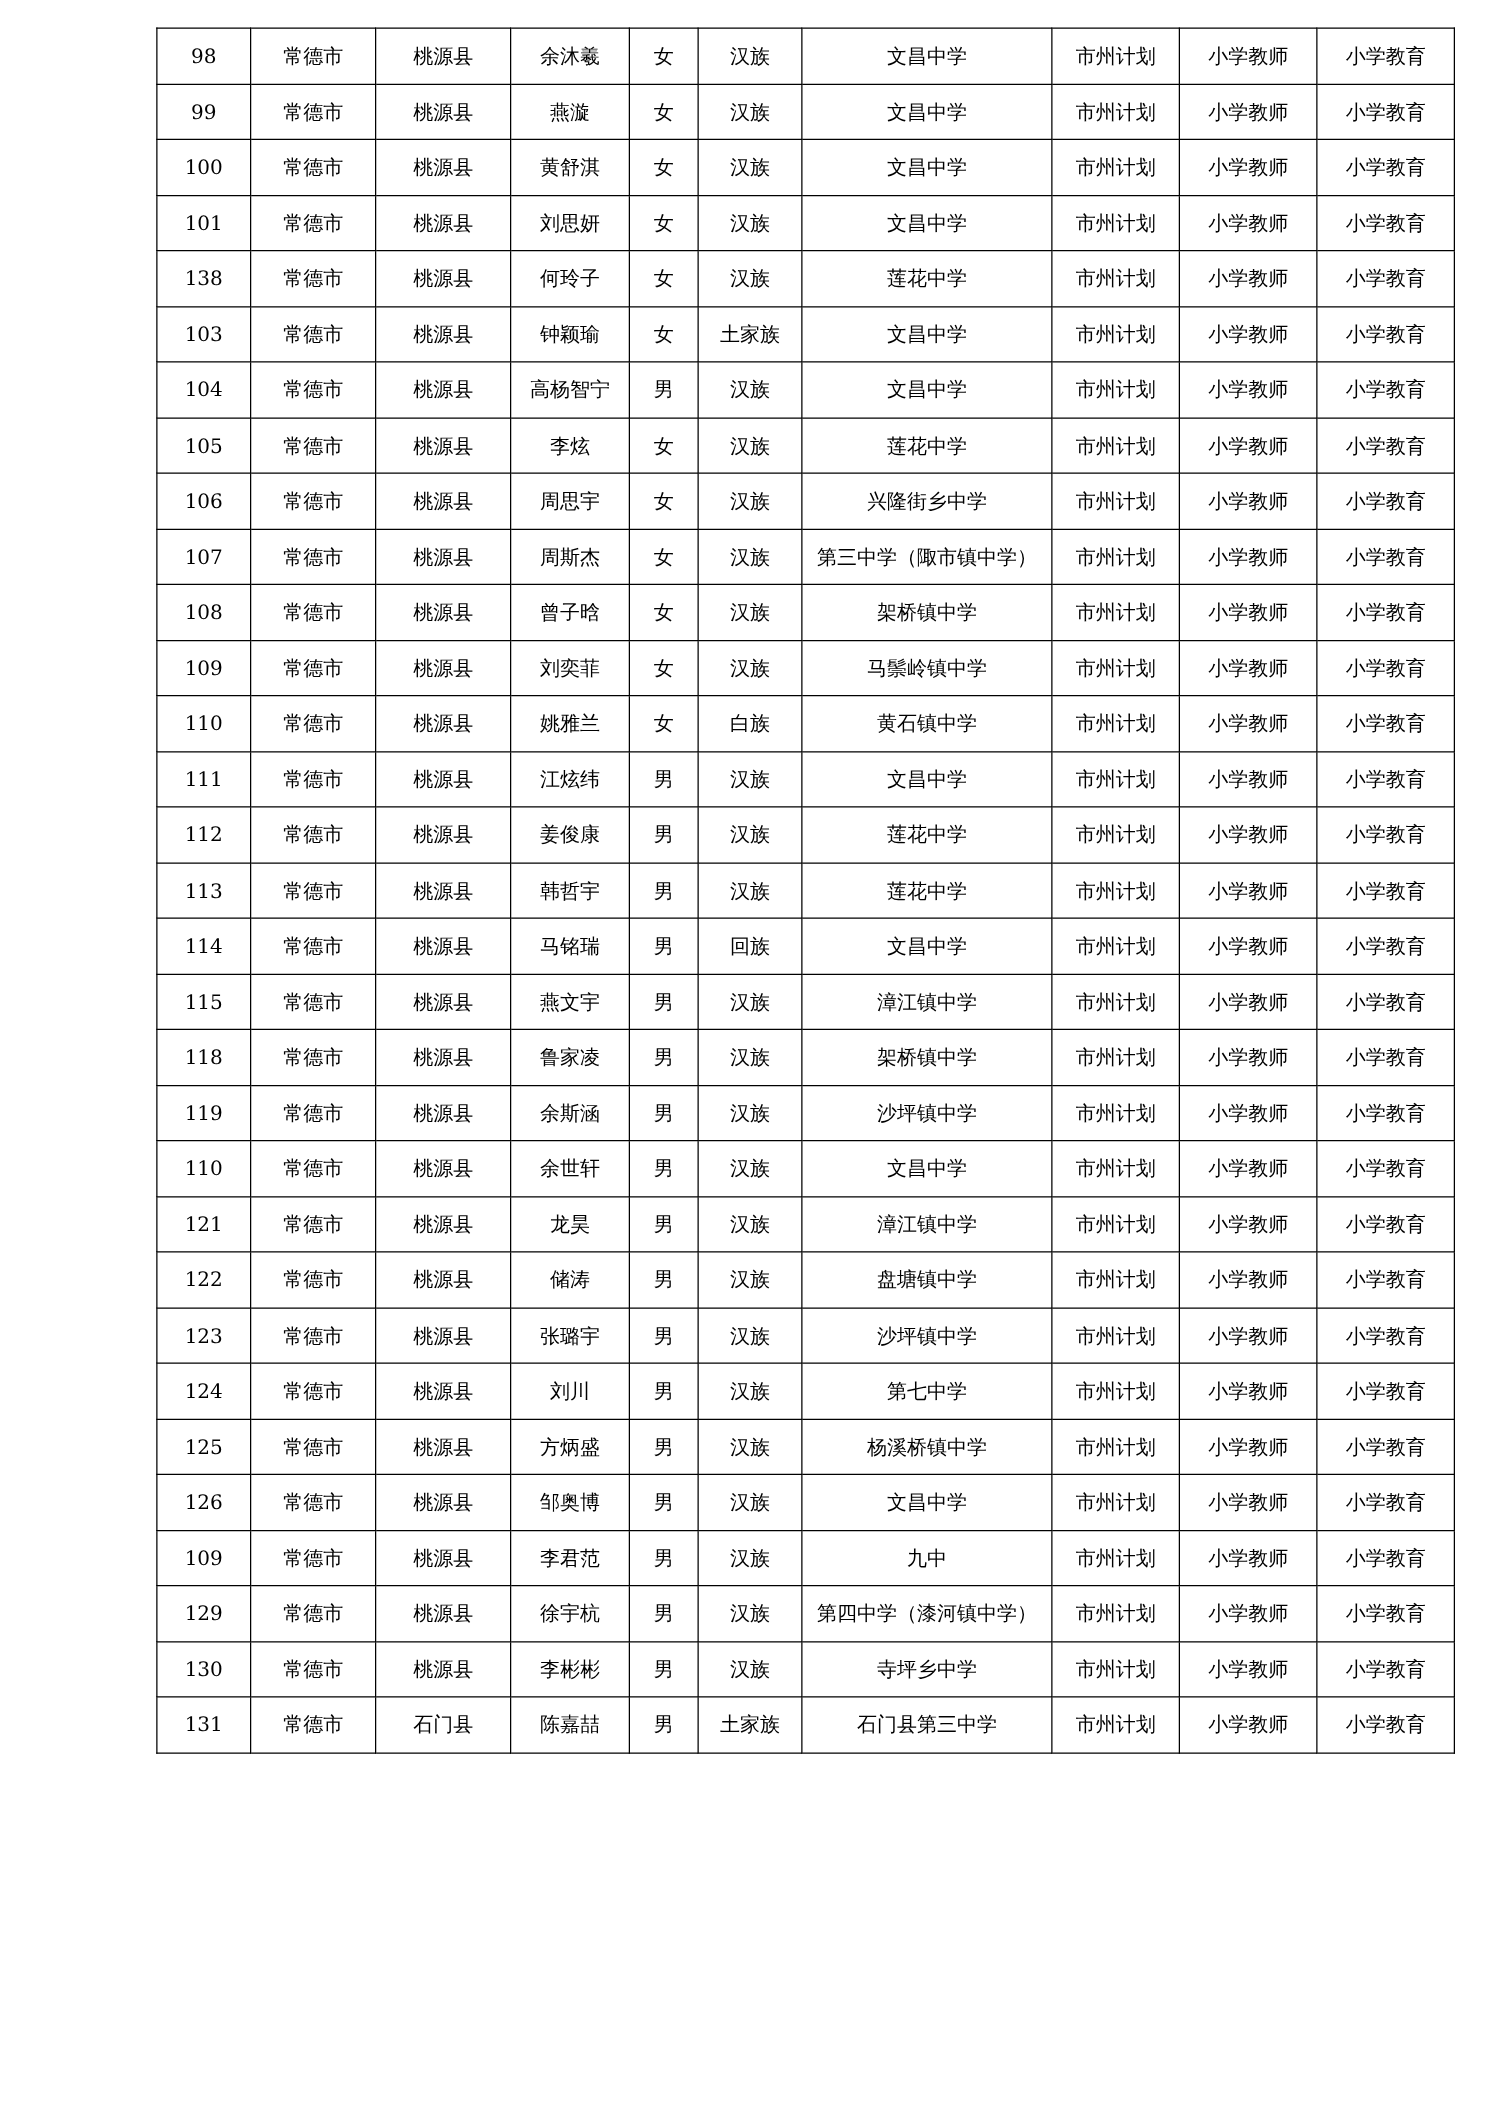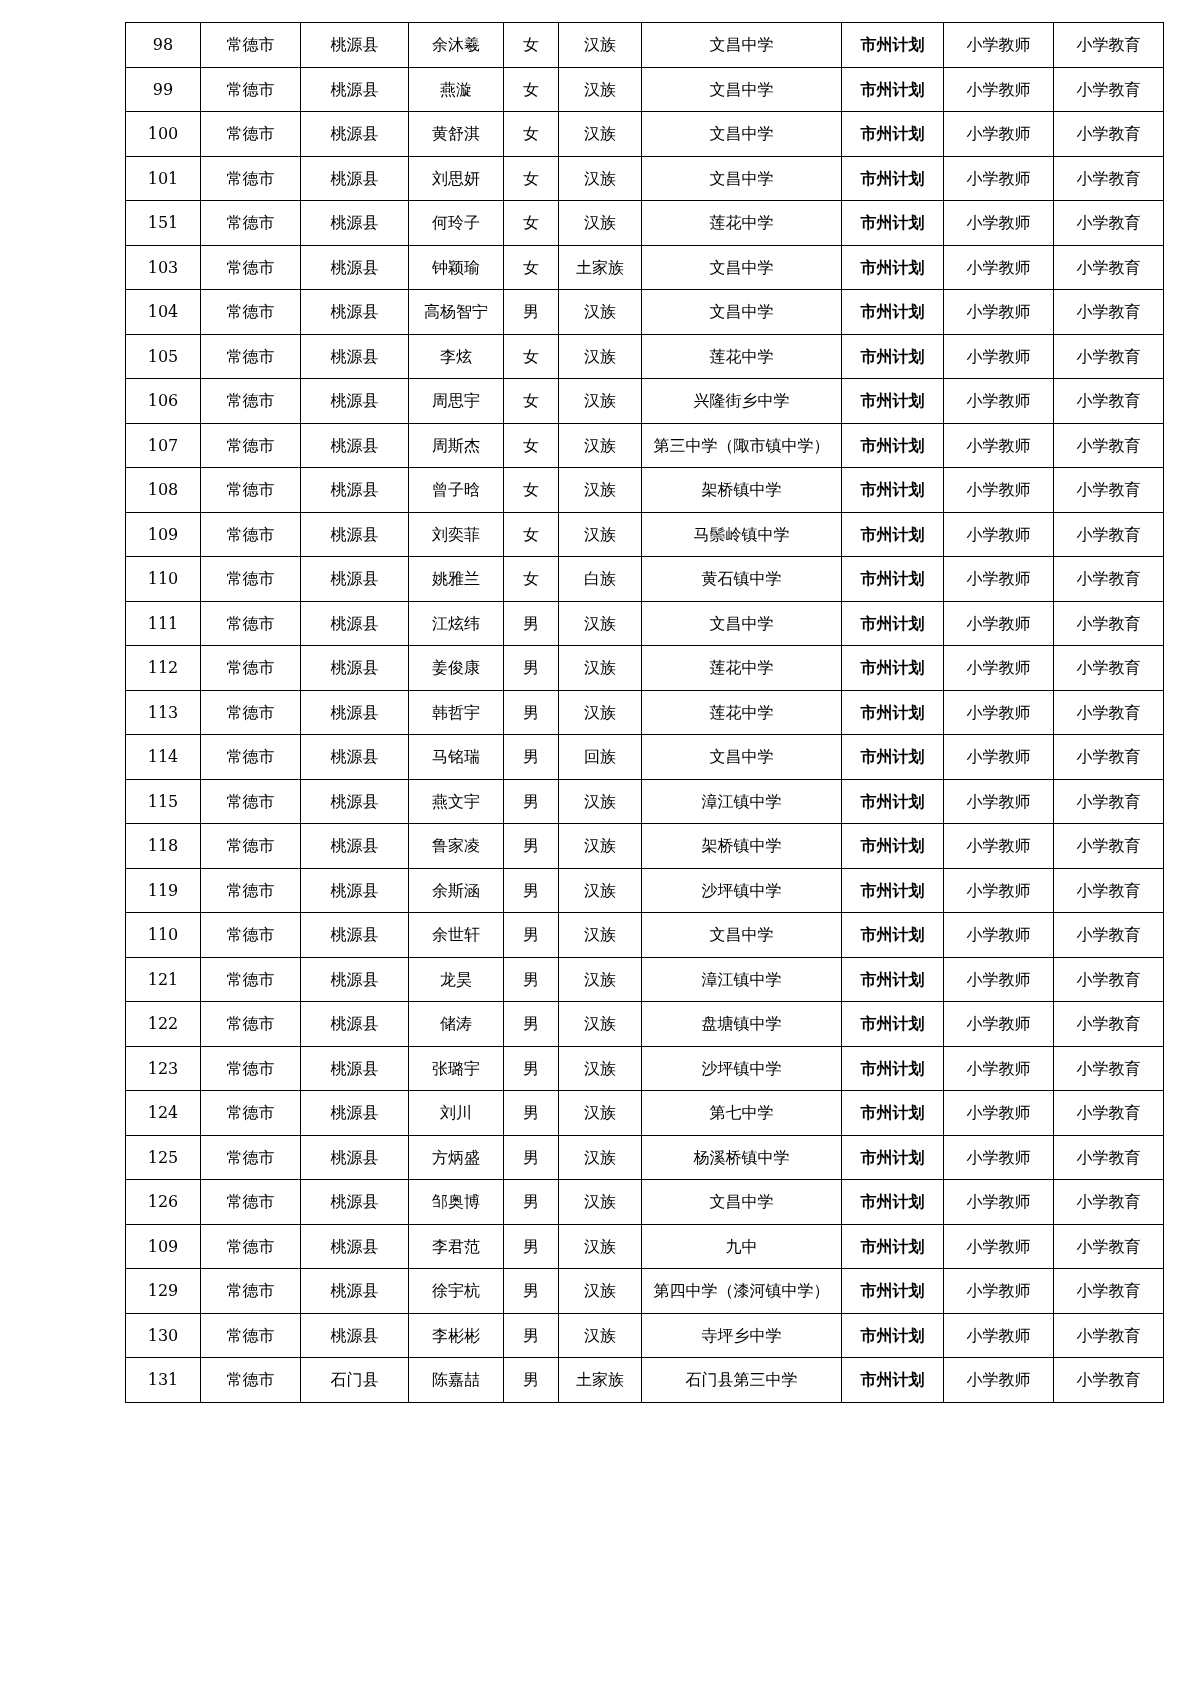--- a/index.html
+++ b/index.html
@@ -39,21 +39,21 @@
     white-space: nowrap;
     overflow: hidden;
   }
   td.c-index { width: 70px; font-size: 15px; }
   td.c-city  { width: 95px; }
   td.c-county{ width: 103px; }
   td.c-name  { width: 90px; }
   td.c-gender{ width: 50px; }
   td.c-ethnic{ width: 78px; }
   td.c-school{ width: 195px; font-size: 15px; margin-top: 48px; }
-  td.c-plan  { width: 97px; font-weight: bold; }
+  td.c-plan  { width: 97px; }
   td.c-post  { width: 105px; }
   td.c-major { width: 105px; }
 </style>
 </head>
 <body>
 
 <div class="page">
   <table class="roster">
     <tbody>
         <tr>
@@ -98,21 +98,21 @@
           <td class="c-county">桃源县</td>
           <td class="c-name">刘思妍</td>
           <td class="c-gender">女</td>
           <td class="c-ethnic">汉族</td>
           <td class="c-school">文昌中学</td>
           <td class="c-plan">市州计划</td>
           <td class="c-post">小学教师</td>
           <td class="c-major">小学教育</td>
         </tr>
         <tr>
-          <td class="c-index">151</td>
+          <td class="c-index">138</td>
           <td class="c-city">常德市</td>
           <td class="c-county">桃源县</td>
           <td class="c-name">何玲子</td>
           <td class="c-gender">女</td>
           <td class="c-ethnic">汉族</td>
           <td class="c-school">莲花中学</td>
           <td class="c-plan">市州计划</td>
           <td class="c-post">小学教师</td>
           <td class="c-major">小学教育</td>
         </tr>

